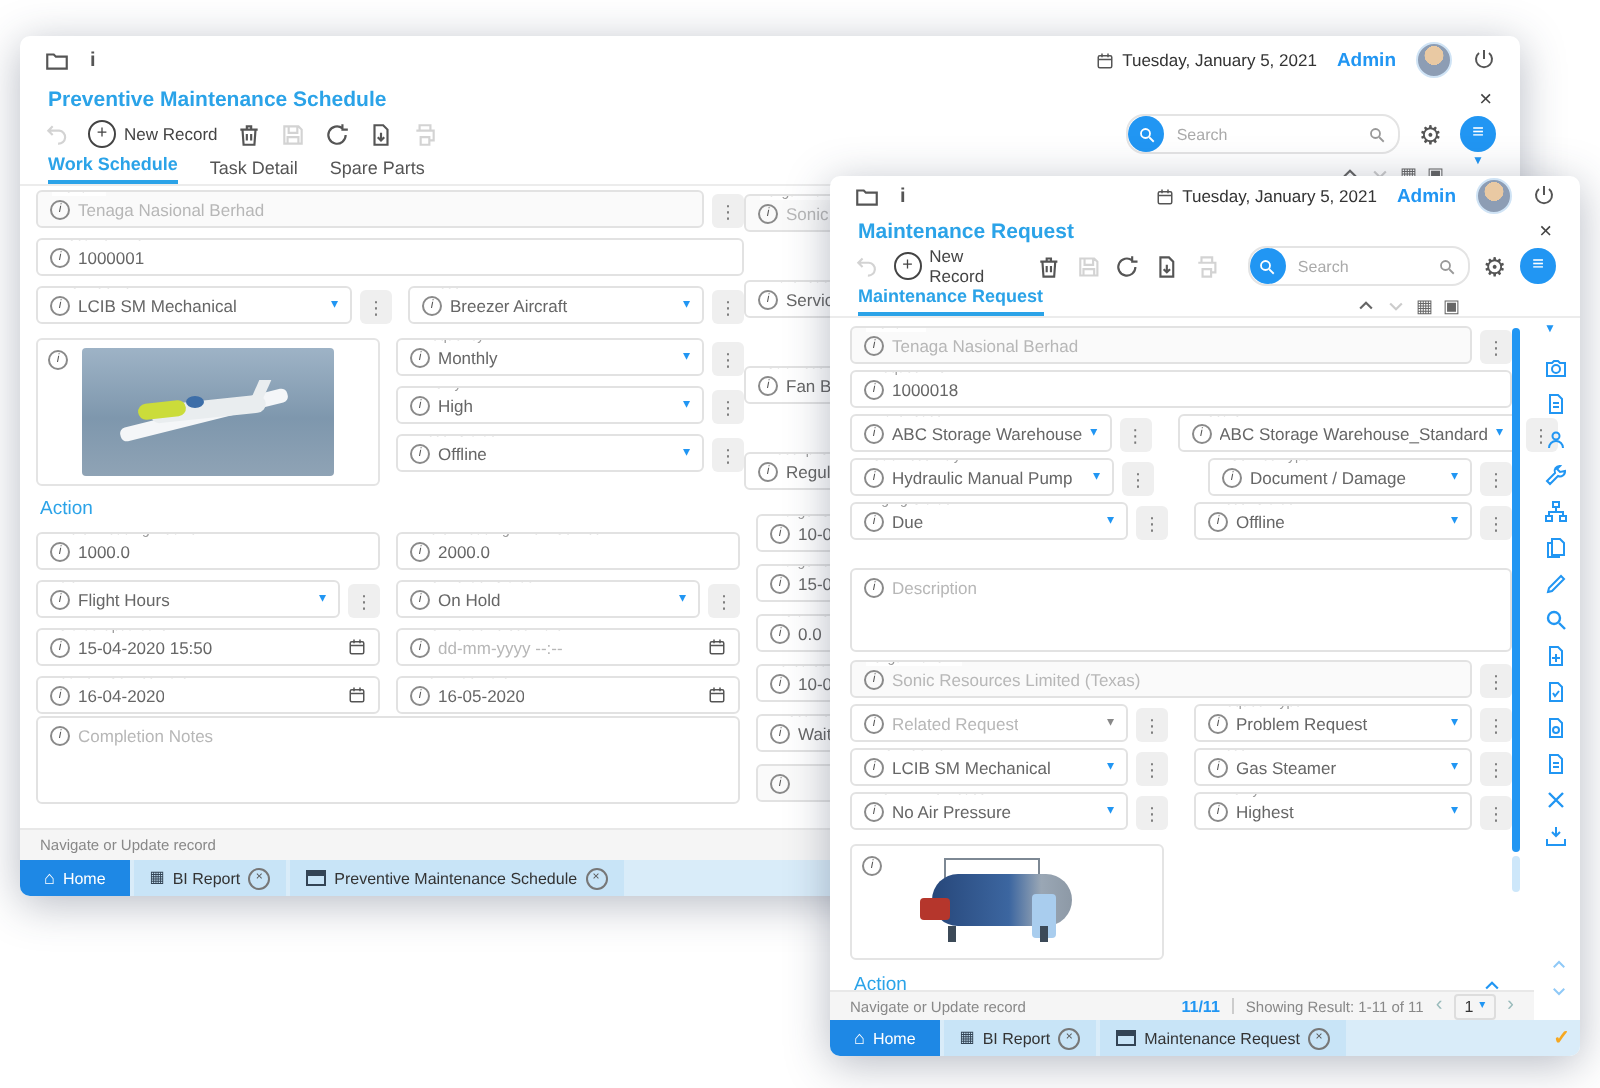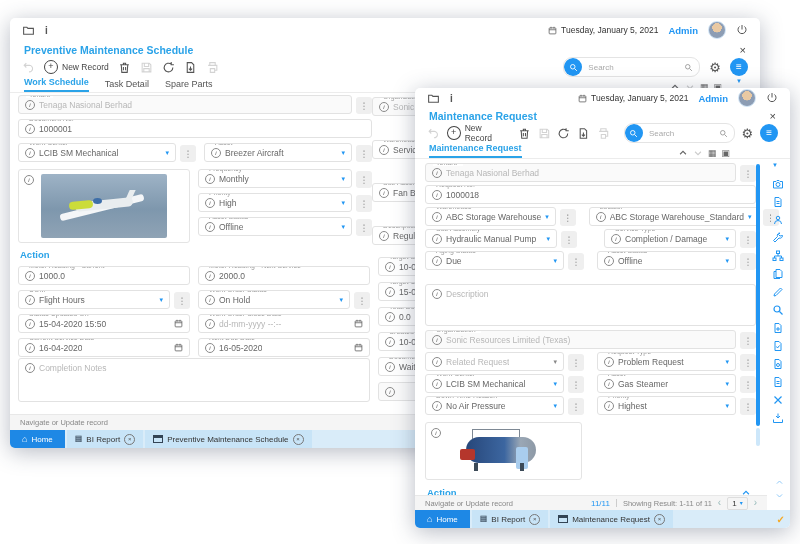--- a/index.html
+++ b/index.html
@@ -42,21 +42,21 @@
   .fld{position:relative;flex:1;min-width:0;border:1px solid #e2e2e2;border-radius:3px;height:17px;display:flex;align-items:center;padding:0 6px;gap:4px;background:#fff;overflow:hidden}
   .fld.dis{background:#fafafa}
   .lbl{position:absolute;top:-5px;left:7px;background:#fff;padding:0 3px;font-size:7px;line-height:7px;color:#9a9a9a;white-space:nowrap}
   .nfo{flex:0 0 auto;width:8px;height:8px;border:1px solid #8a8a8a;border-radius:50%;font-size:6px;line-height:8px;text-align:center;color:#555;font-style:italic}
   .val{font-size:8.5px;color:#666;white-space:nowrap;overflow:hidden}
   .val.ph{color:#b7b7b7}
   .car{margin-left:auto;color:#2196F3;font-size:7px;line-height:7px}
   .cal{margin-left:auto;width:9px;height:9px;color:#555;flex:0 0 auto}
   .keb{flex:0 0 16px;margin-left:4px;background:#efefef;border-radius:3px;height:17px;display:flex;align-items:center;justify-content:center;color:#777;font-size:9px}
   .ta{align-items:flex-start!important;padding-top:4px}
-  .sect{font-size:9.5px;font-weight:bold;color:#2BA3E8;margin:4px 0 8px 2px;display:flex;align-items:center}
+  .sect{font-size:9.5px;font-weight:normal;color:#2BA3E8;margin:4px 0 8px 2px;display:flex;align-items:center}
   .row{display:flex;gap:8px}
   
   .sbar{height:15px;background:#f5f5f5;border-top:1px solid #e8e8e8;display:flex;align-items:center;padding:0 10px;font-size:7.5px;color:#888;gap:6px}
   .tkb{height:18px;background:#D9ECF9;display:flex;align-items:stretch;gap:2px;padding-left:0;position:relative}
   .tk{display:flex;align-items:center;gap:4px;font-size:8px;color:#333;background:#C8E4F7;padding:0 8px}
   .tk.home{background:#1E88E5;color:#fff;padding:0 12px}
   .tbx{width:9px;height:9px;border:1px solid #777;border-radius:50%;font-size:6px;line-height:8px;text-align:center;color:#555}
   .wic{width:8px;height:6px;border:1px solid #345;position:relative}
   .wic::after{content:"";position:absolute;left:0;top:0;right:0;height:2px;background:#345}
   .bii{font-size:8px;color:#345;line-height:8px}
@@ -83,21 +83,21 @@
   .bo-leg1{left:14px}.bo-leg2{left:60px}
   
   .fscroll{position:absolute;left:341px;top:76px;width:4px;height:262px;background:#2196F3;border-radius:2px;z-index:6}
   .fscroll2{position:absolute;left:341px;top:340px;width:4px;height:18px;background:#cde7fa;border-radius:2px;z-index:6}
   .istrip{position:absolute;right:4px;top:90px;width:16px;display:flex;flex-direction:column;align-items:center;gap:6px;z-index:6}
   .istrip svg{width:12px;height:12px;color:#2196F3}
   .fnav{position:absolute;right:6px;bottom:28px;display:flex;flex-direction:column;gap:4px;z-index:6}
   .fnav svg{width:9px;height:9px;color:#8fc9f7}
   .ycheck{position:absolute;right:5px;bottom:3px;color:#F6A821;font-size:10px;font-weight:bold;z-index:7}
   .pag{margin-left:auto;display:flex;align-items:center;gap:6px}
-  .pagpos{color:#2196F3;font-weight:normal;font-size:8px}
+  .pagpos{color:#2196F3;font-weight:bold;font-size:8px}
   .pagdiv{width:1px;height:8px;background:#ccc}
   .pagch{font-size:10px;color:#9bb;line-height:10px}
   .pagbox{border:1px solid #ddd;border-radius:2px;font-size:8px;color:#333;padding:0 4px;height:11px;display:flex;align-items:center;gap:3px}
   .pagbox .car{font-size:6px}
   .win{display:flex;flex-direction:column;height:100%}
 </style>
 </head>
 <body>
 
 <svg style="position:absolute;width:0;height:0" aria-hidden="true">
@@ -649,21 +649,21 @@
                 <span class="nfo">i</span>
                 <span class="val">Hydraulic Manual Pump</span>
                 <span class="car">▾</span>
               </div>
           <div class="keb">⋮</div>
         </div>
         <div class="fw" style="flex:1;margin-bottom:5px">
           <div class="fld">
                 <span class="lbl">Service Type</span>
                 <span class="nfo">i</span>
-                <span class="val">Completion / Damage</span>
+                <span class="val">Document / Damage</span>
                 <span class="car">▾</span>
               </div>
           <div class="keb">⋮</div>
         </div>
       </div>
       <div class="row" style="gap:13px">
         <div class="fw" style="flex:1;margin-bottom:20px">
           <div class="fld">
                 <span class="lbl">Aging Status</span>
                 <span class="nfo">i</span>

